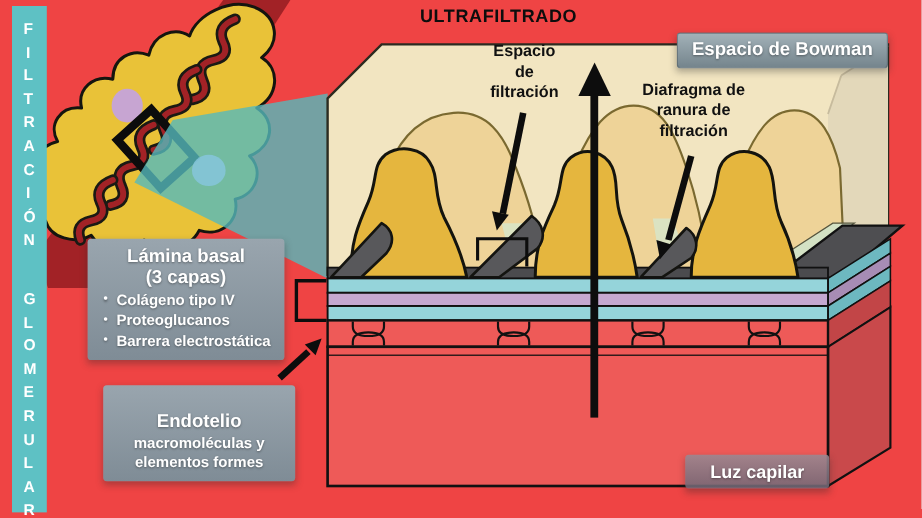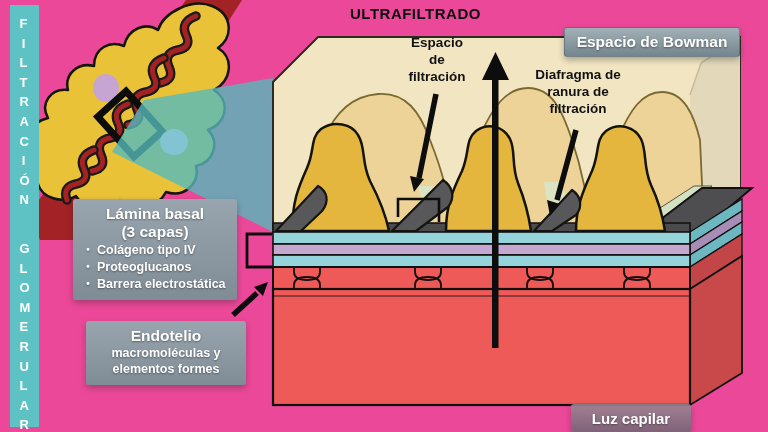--- a/index.html
+++ b/index.html
@@ -1,16 +1,16 @@
 <!DOCTYPE html>
 <html><head>
 <meta charset="utf-8">
 <style>
   html,body{margin:0;padding:0;background:#e8e8e8;}
-  #slide{position:relative;width:768px;height:432px;background:#ec4899;overflow:hidden;
+  #slide{position:relative;width:768px;height:432px;background:#ef4444;overflow:hidden;
          font-family:"Liberation Sans",sans-serif;}
   #art{position:absolute;left:0;top:0;}
   
   .vbar{position:absolute;left:10px;top:5px;width:29px;height:422px;background:#5ec1c4;
         display:flex;flex-direction:column;align-items:center;padding-top:9px;box-sizing:border-box;}
   .vword{width:10px;word-break:break-all;line-height:19.6px;font-size:13px;font-weight:bold;
          color:#ffffff;text-align:center;letter-spacing:2px;}
   .vword+.vword{margin-top:29px;}
   
   .black-label{position:absolute;color:#111;font-weight:bold;text-align:center;line-height:17px;
@@ -18,24 +18,24 @@
   .page-title{position:absolute;left:350px;top:5px;width:290px;text-align:left;color:#0d0d0d;
               font-weight:bold;font-size:15px;letter-spacing:.5px;}
   
   .box-label{position:absolute;color:#fff;font-weight:bold;border-radius:3px;text-align:center;
              box-shadow:0 3px 6px rgba(40,40,40,.35);text-shadow:0 1px 2px rgba(0,0,0,.4);
              box-sizing:border-box;}
   .tag{display:flex;align-items:center;justify-content:center;}
   #espacio-box{left:564px;top:27px;width:176px;height:30px;font-size:15.5px;
                background:linear-gradient(180deg,#a2b1b8,#75858d);border:1px solid rgba(80,92,100,.55);}
   #luz-box{left:571px;top:379px;width:120px;height:28px;font-size:15px;
-           background:linear-gradient(180deg,rgba(152,136,146,.88),rgba(112,102,116,.88));margin-top:25px;}
+           background:linear-gradient(180deg,rgba(152,136,146,.88),rgba(112,102,116,.88));}
   #lamina-box{left:73px;top:199px;width:164px;padding:6px 6px 8px 6px;
               background:linear-gradient(180deg,#99a5ae,#7f8c96);}
-  #endotelio-box{left:86px;top:321px;width:160px;padding:6px 4px 8px 4px;
+  #endotelio-box{left:86px;top:321px;width:160px;padding:22px 4px 8px 4px;
                  background:linear-gradient(180deg,#99a5ae,#7f8c96);}
   .box-title{font-size:15.5px;line-height:18px;}
   .box-line{font-size:12.5px;line-height:16px;}
   .bullet-row{display:flex;text-align:left;font-size:12.5px;line-height:16px;margin-top:1px;}
   .bullet-row::before{content:"•";width:18px;text-align:center;flex:none;font-size:10px;line-height:16px;}
 </style>
 </head>
 <body>
 
 <div id="slide">

